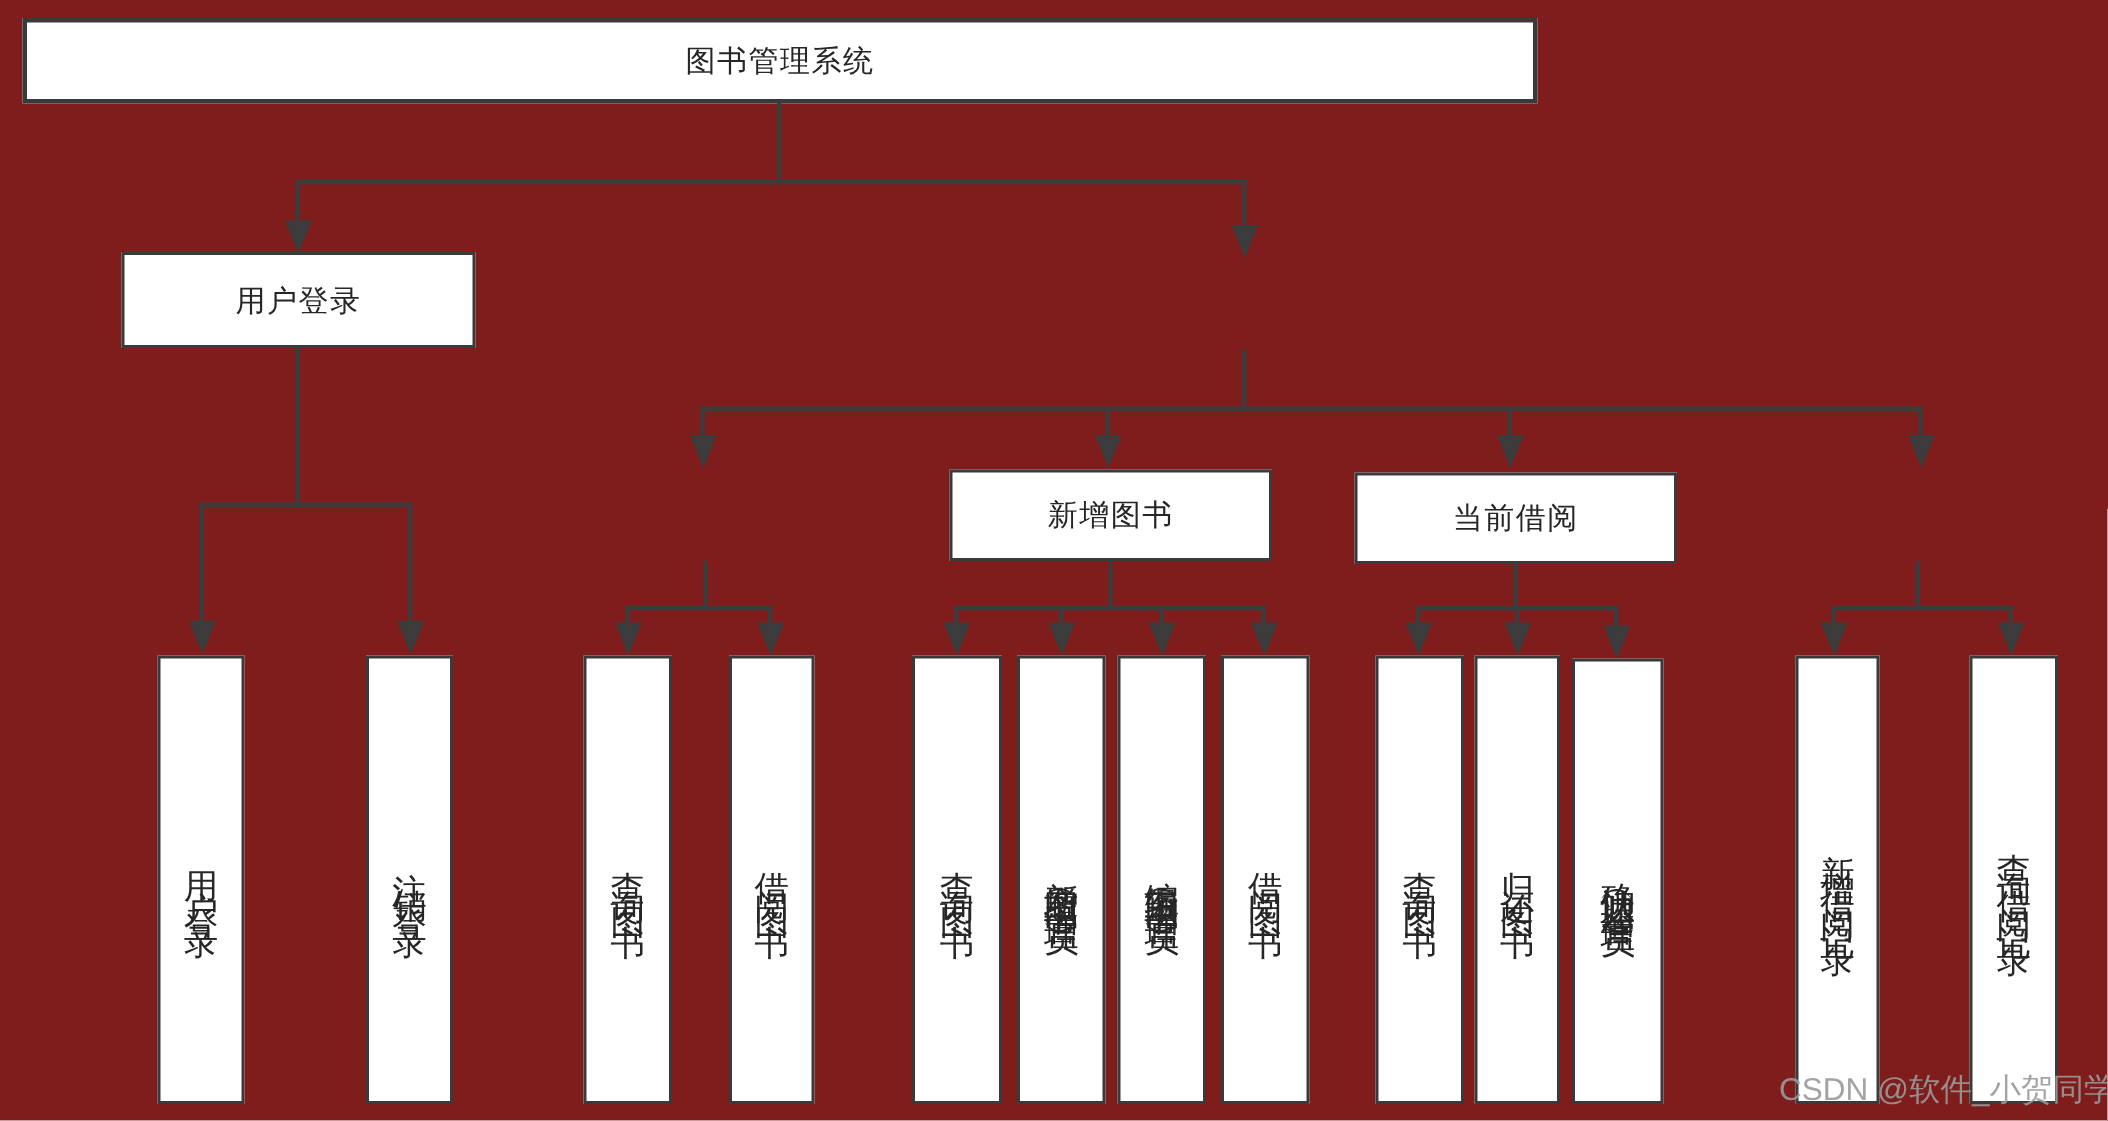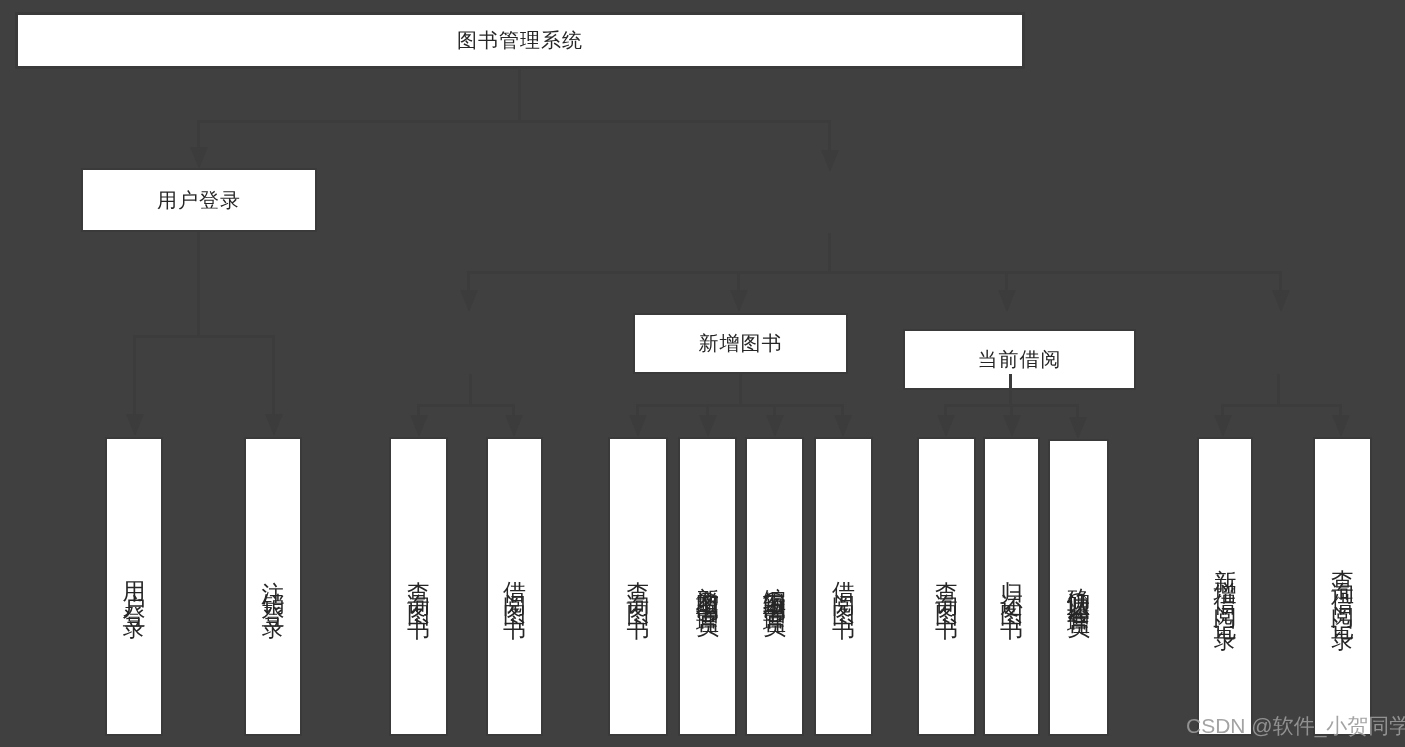--- a/index.html
+++ b/index.html
@@ -5,21 +5,21 @@
   html, body {
     margin: 0;
     padding: 0;
     background: #ffffff;
     font-family: "Liberation Sans", "DejaVu Sans", sans-serif;
   }
   .canvas {
     position: relative;
     width: 1405px;
     height: 747px;
-    background: #404040;
+    background: #7f1d1d;
     overflow: hidden;
   }
   .box {
     position: absolute;
     box-sizing: border-box;
     border: 2px solid #3a3a3a;
     background: #ffffff;
     display: flex;
     align-items: center;
     justify-content: center;
@@ -103,21 +103,21 @@
   <div class="vline" style="left:737px;top:271px;height:22px"></div>
   <div class="arrow" style="left:730px;top:290px"></div>
   <div class="vline" style="left:1005px;top:271px;height:22px"></div>
   <div class="arrow" style="left:998px;top:290px"></div>
   <div class="vline" style="left:1279px;top:271px;height:22px"></div>
   <div class="arrow" style="left:1272px;top:290px"></div>
 
   <div class="box hbox" style="left:633px;top:313px;width:215px;height:61px">
     <span>新增图书</span>
   </div>
-  <div class="box hbox" style="left:903px;top:329px;width:233px;height:61px">
+  <div class="box hbox" style="left:903px;top:315px;width:215px;height:61px">
     <span>当前借阅</span>
   </div>
 
   <div class="vline" style="left:469px;top:374px;height:33px"></div>
   <div class="hline" style="left:417px;top:404px;width:98px"></div>
   <div class="vline" style="left:417px;top:404px;height:14px"></div>
   <div class="arrow" style="left:410px;top:415px"></div>
   <div class="vline" style="left:512px;top:404px;height:14px"></div>
   <div class="arrow" style="left:505px;top:415px"></div>
 

